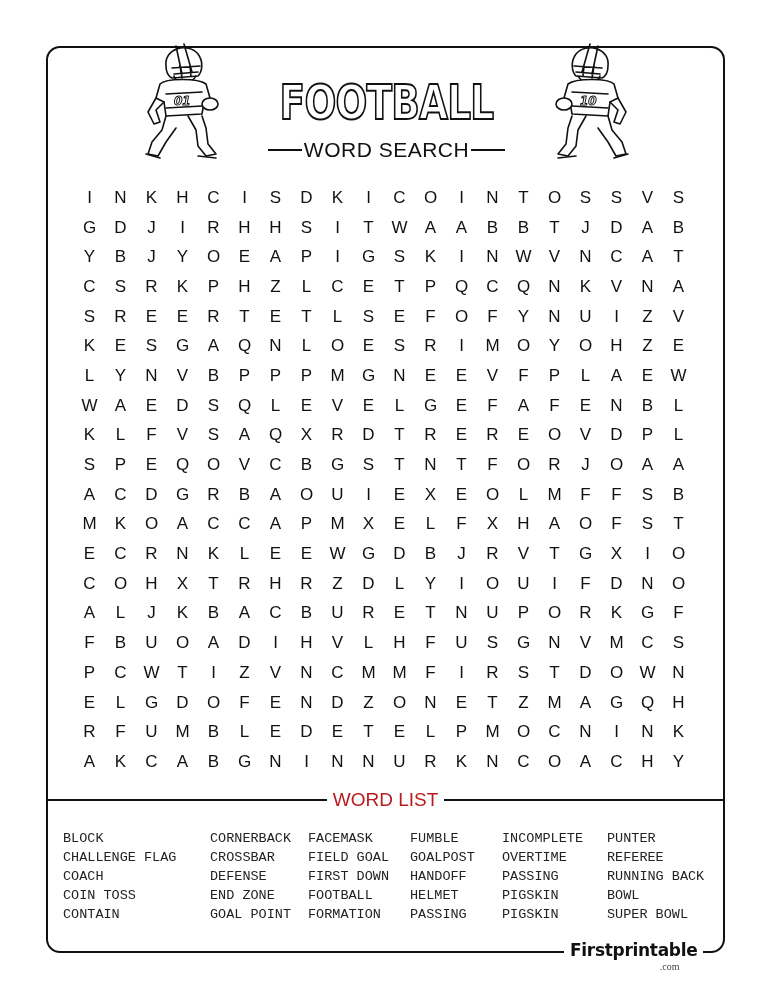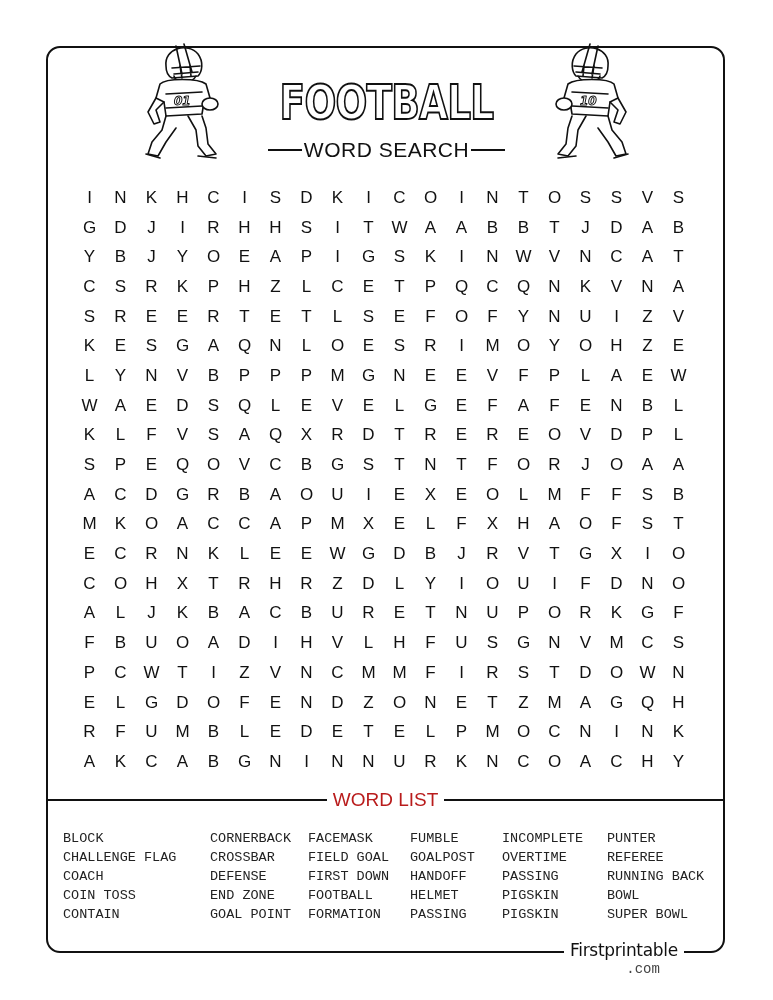--- a/index.html
+++ b/index.html
@@ -14,22 +14,22 @@
   .player.right{left:548px;}
   .grid{position:absolute;left:74px;top:183px;display:grid;grid-template-columns:repeat(20,31px);grid-auto-rows:29.7px;}
   .grid .cell{display:flex;align-items:center;justify-content:center;font-family:"Liberation Sans",sans-serif;font-size:17px;color:#111;}
   .wl-header{position:absolute;left:46px;width:679px;top:789px;display:flex;align-items:center;}
   .wl-header .line{flex:1;height:2px;background:#111;}
   .wl-header .label{padding:0 6px;font-family:"Liberation Sans",sans-serif;font-size:19px;color:#b91c1c;}
   .wordlist{position:absolute;top:829px;left:0;}
   .wl-col{position:absolute;top:0;display:flex;flex-direction:column;}
   .wl-col .word{font-family:Liberation Mono, monospace;font-size:13.5px;line-height:19px;color:#222;white-space:nowrap;}
   .brand{position:absolute;left:564px;top:940px;background:#fff;padding:0 6px;}
-  .brand-name{font-family:"DejaVu Sans",sans-serif;font-weight:normal;font-size:17px;color:#111;letter-spacing:-0.3px;}
-  .brand-dom{position:absolute;right:24px;top:21px;font-family:Liberation Mono, monospace;font-size:14px;color:#444;}
+  .brand-name{font-family:"DejaVu Sans",sans-serif;font-weight:bold;font-size:17px;color:#111;letter-spacing:-0.3px;}
+  .brand-dom{position:absolute;right:24px;top:21px;font-family:Liberation Serif, serif;font-size:10px;color:#444;}
 </style>
 </head>
 <body>
 
 <div class="frame"></div>
 
 <div class="player left">
   <svg viewBox="0 0 90 126" width="90" height="126" fill="none" stroke="#111" stroke-width="1.6" stroke-linejoin="round" stroke-linecap="round">
     <path d="M30 28 C28 10 52 4 62 16 C68 24 66 34 62 38 L36 40 C32 38 30 34 30 28 Z" fill="#fff"></path>
     <path d="M40 8 L46 36"></path>

